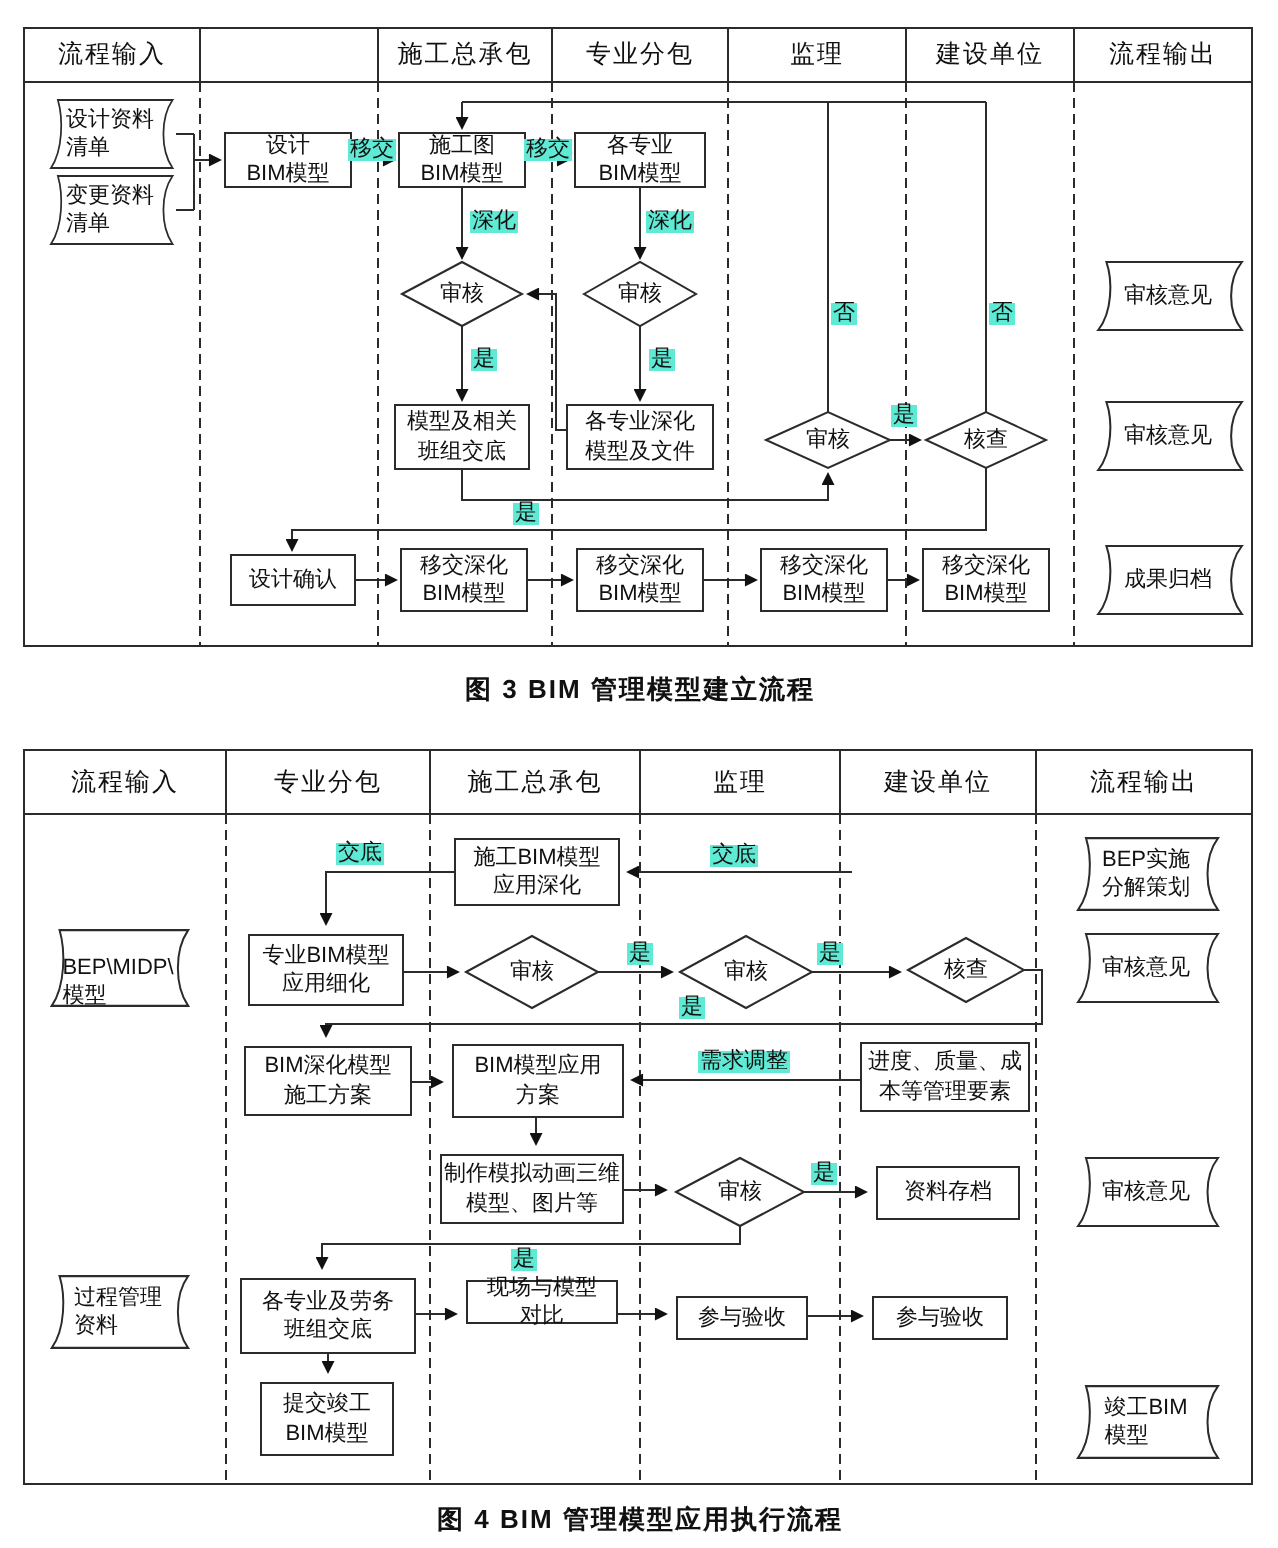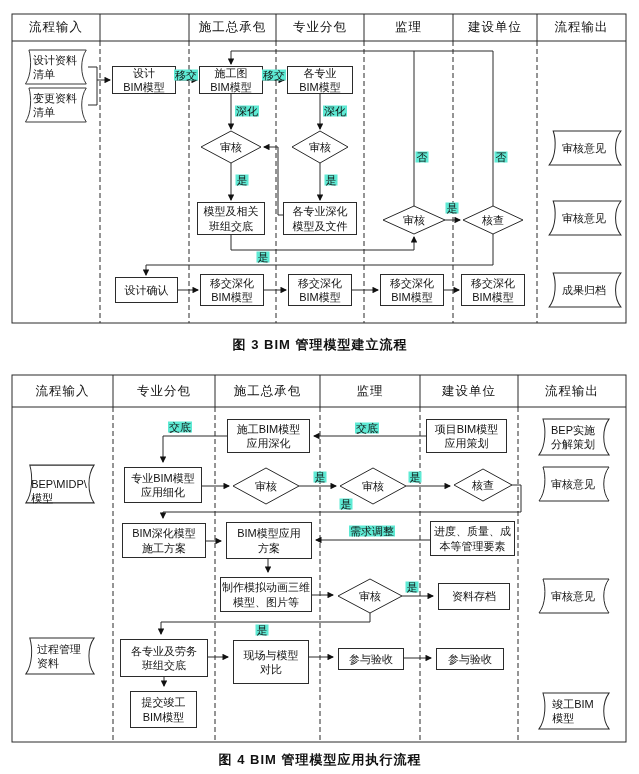--- a/index.html
+++ b/index.html
@@ -192,22 +192,20 @@
 
   <div class="hcell" style="left:12px;top:375px;width:101px;height:32px">流程输入</div>
   <div class="hcell" style="left:113px;top:375px;width:102px;height:32px">专业分包</div>
   <div class="hcell" style="left:215px;top:375px;width:105px;height:32px">施工总承包</div>
   <div class="hcell" style="left:320px;top:375px;width:100px;height:32px">监理</div>
   <div class="hcell" style="left:420px;top:375px;width:98px;height:32px">建设单位</div>
   <div class="hcell" style="left:518px;top:375px;width:108px;height:32px">流程输出</div>
 
   <div class="box" style="left:227px;top:419px;width:83px;height:34px">施工BIM模型
 应用深化</div>
-  <div class="box" style="left:426px;top:419px;width:81px;height:34px">项目BIM模型
-应用策划</div>
   <div class="ntext" style="left:539px;top:421px;width:68px;height:32px">BEP实施
 分解策划</div>
   <div class="ntext" style="left:24px;top:467px;width:70px;height:48px">BEP\MIDP\
 模型</div>
   <div class="box" style="left:124px;top:467px;width:78px;height:36px">专业BIM模型
 应用细化</div>
   <div class="ntext" style="left:238px;top:472px;width:56px;height:28px">审核</div>
   <div class="ntext" style="left:345px;top:472px;width:56px;height:28px">审核</div>
   <div class="ntext" style="left:455px;top:471px;width:56px;height:28px">核查</div>
   <div class="ntext" style="left:539px;top:470px;width:68px;height:28px">审核意见</div>
@@ -219,21 +217,21 @@
 本等管理要素</div>
   <div class="box" style="left:220px;top:577px;width:92px;height:35px">制作模拟动画三维
 模型、图片等</div>
   <div class="ntext" style="left:342px;top:582px;width:56px;height:28px">审核</div>
   <div class="box" style="left:438px;top:583px;width:72px;height:27px">资料存档</div>
   <div class="ntext" style="left:539px;top:582px;width:68px;height:28px">审核意见</div>
   <div class="ntext" style="left:24px;top:640px;width:70px;height:32px">过程管理
 资料</div>
   <div class="box" style="left:120px;top:639px;width:88px;height:38px">各专业及劳务
 班组交底</div>
-  <div class="box" style="left:233px;top:640px;width:76px;height:44px">现场与模型
+  <div class="box" style="left:233px;top:640px;width:76px;height:22px">现场与模型
 对比</div>
   <div class="box" style="left:338px;top:648px;width:66px;height:22px">参与验收</div>
   <div class="box" style="left:436px;top:648px;width:68px;height:22px">参与验收</div>
   <div class="box" style="left:130px;top:691px;width:67px;height:37px">提交竣工
 BIM模型</div>
   <div class="ntext" style="left:539px;top:695px;width:68px;height:32px">竣工BIM
 模型</div>
 
   <span class="elabel" style="left:367px;top:428px">交底</span>
   <span class="elabel" style="left:180px;top:427px">交底</span>

